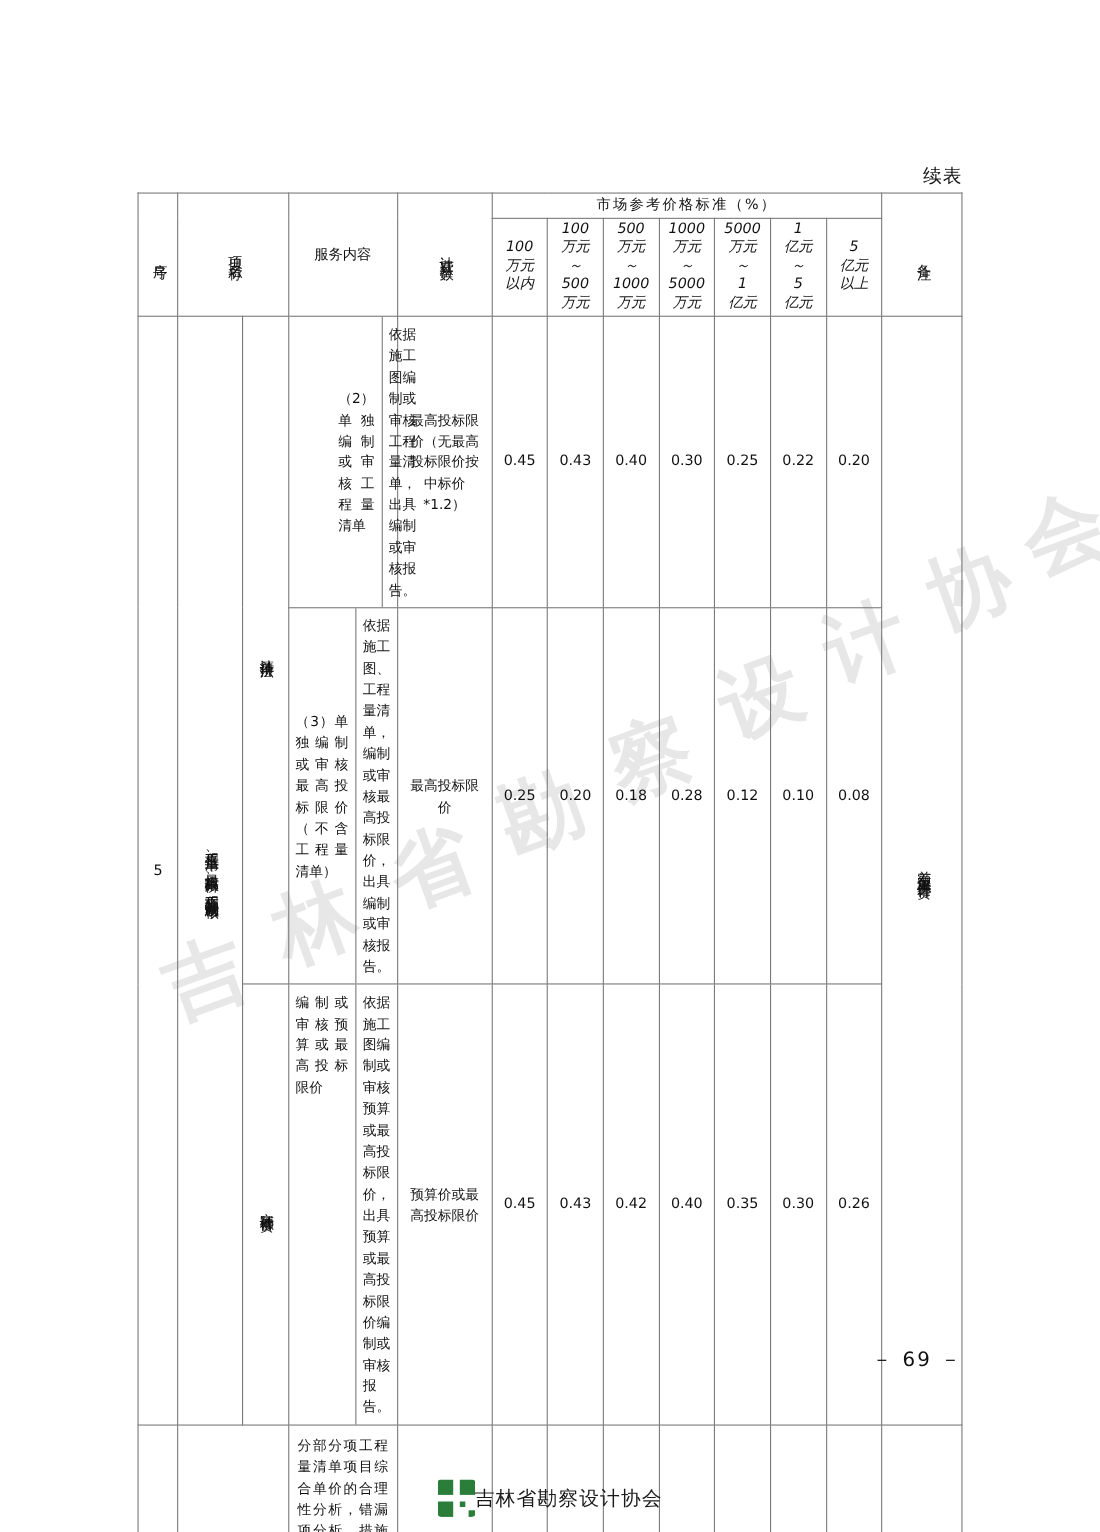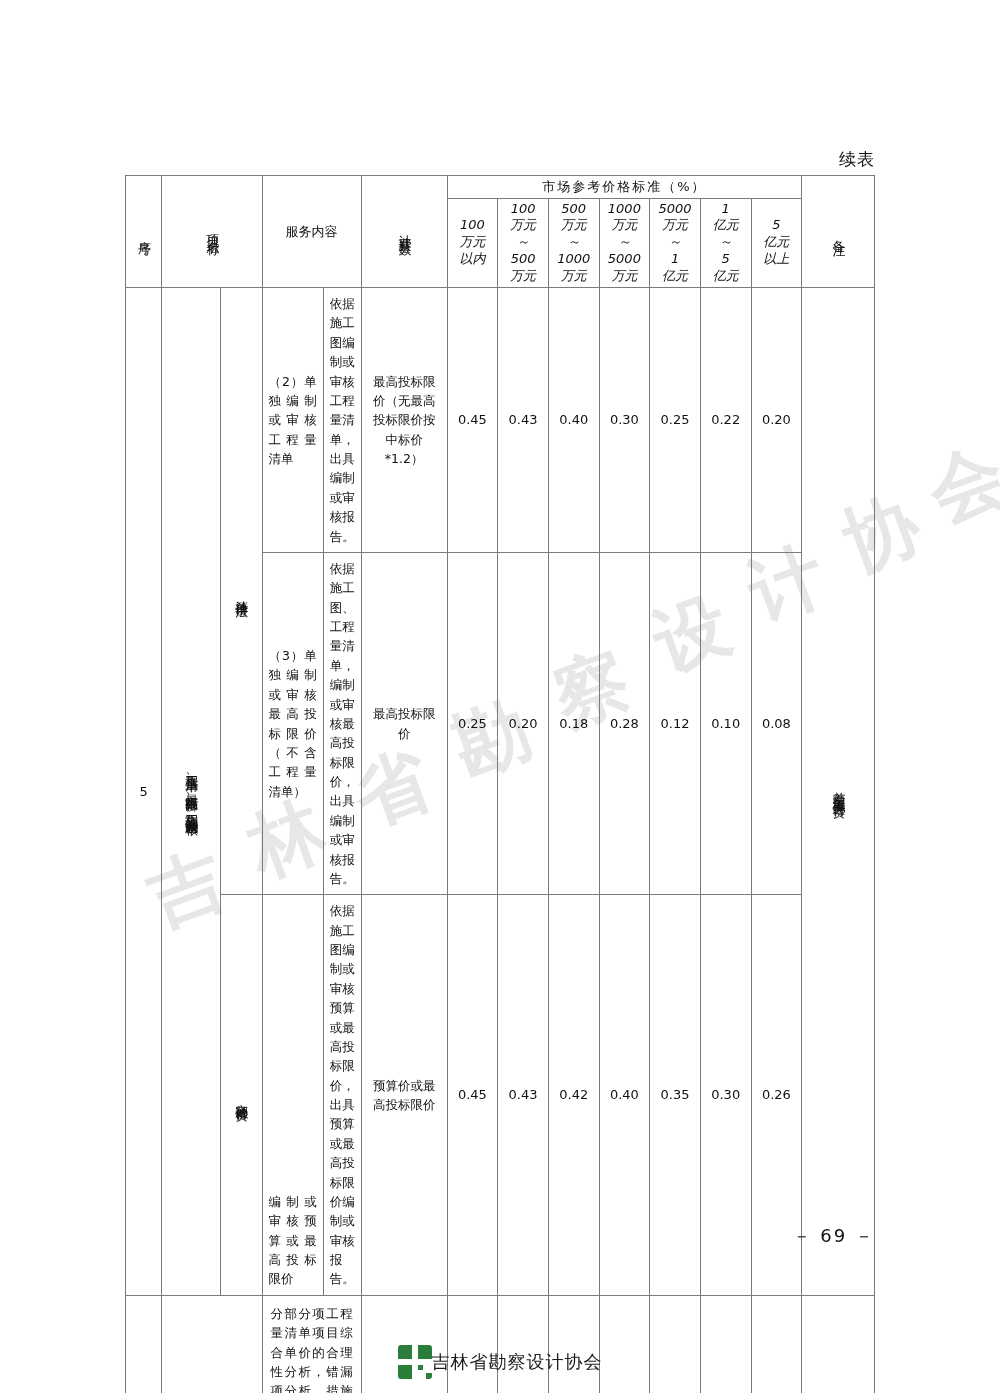--- a/index.html
+++ b/index.html
@@ -251,21 +251,21 @@
     </thead>
 
     <tbody>
 
       <tr>
         <td rowspan="3">5</td>
         <td rowspan="3"><span class="vert-tight">工程量清单、最高投标限价、工程预算编制或审核</span></td>
         <td rowspan="2"><span class="vert-tight">清单计价法</span></td>
         <td style="padding:0">
           <div style="display:flex; height:100%;">
-            <div style="width:82px; border-right:1px solid #7a7a7a; display:flex; align-items:center;">
+            <div style="width:82px; border-right:1px solid #7a7a7a; display:flex; align-items:center;margin-left:39px;">
               <span class="cell-text">（2）单独编制或审核工程量清单</span>
             </div>
             <div style="flex:1; display:flex; align-items:center;">
               <span class="cell-text">依据施工图编制或审核工程量清单，出具编制或审核报告。</span>
             </div>
           </div>
         </td>
         <td>
             <span class="cell-text center">最高投标限价（无最高投标限价按中标价*1.2）</span>
           </td>
@@ -299,21 +299,21 @@
         <td class="num">0.28</td>
         <td class="num">0.12</td>
         <td class="num">0.10</td>
         <td class="num">0.08</td>
       </tr>
 
       <tr>
         <td><span class="vert-tight">定额计价费</span></td>
         <td style="padding:0">
           <div style="display:flex; height:100%;">
-            <div style="width:82px; border-right:1px solid #7a7a7a; display:flex; align-items:flex-end;">
+            <div style="width:82px; border-right:1px solid #7a7a7a; display:flex; align-items:flex-start;">
               <span class="cell-text">编制或审核预算或最高投标限价</span>
             </div>
             <div style="flex:1; display:flex; align-items:center;">
               <span class="cell-text">依据施工图编制或审核预算或最高投标限价，出具预算或最高投标限价编制或审核报告。</span>
             </div>
           </div>
         </td>
         <td>
             <span class="cell-text center">预算价或最高投标限价</span>
           </td>

